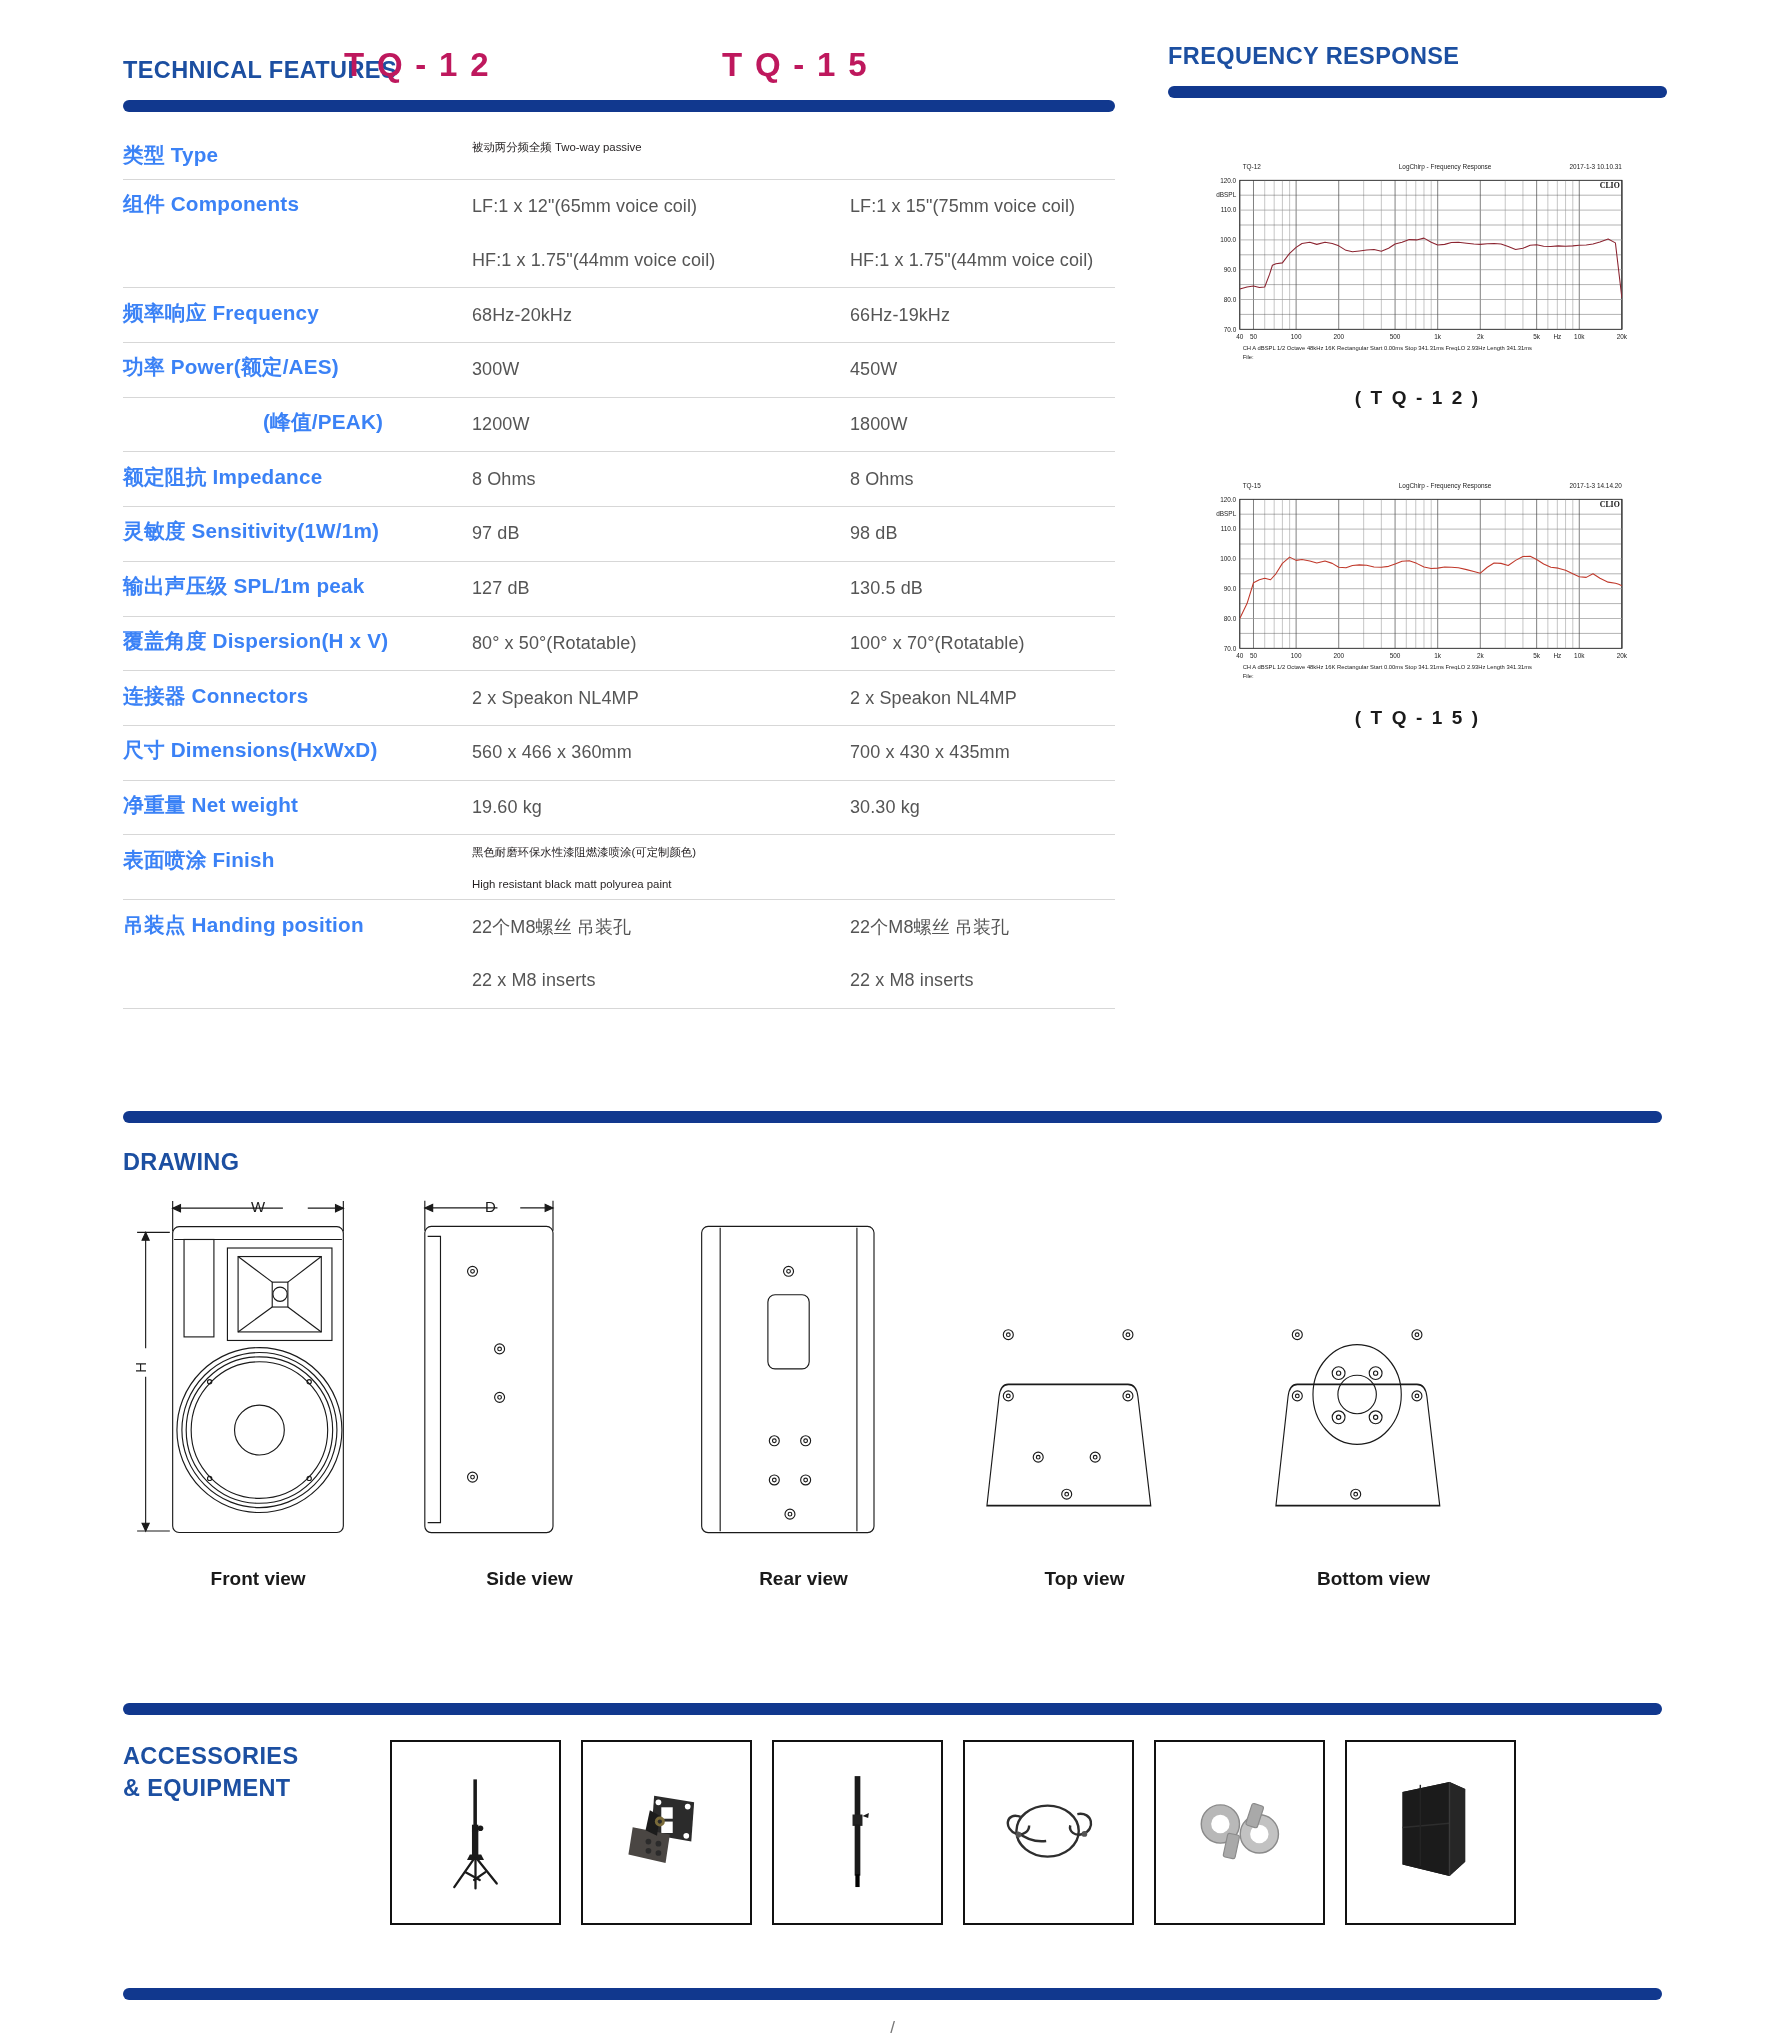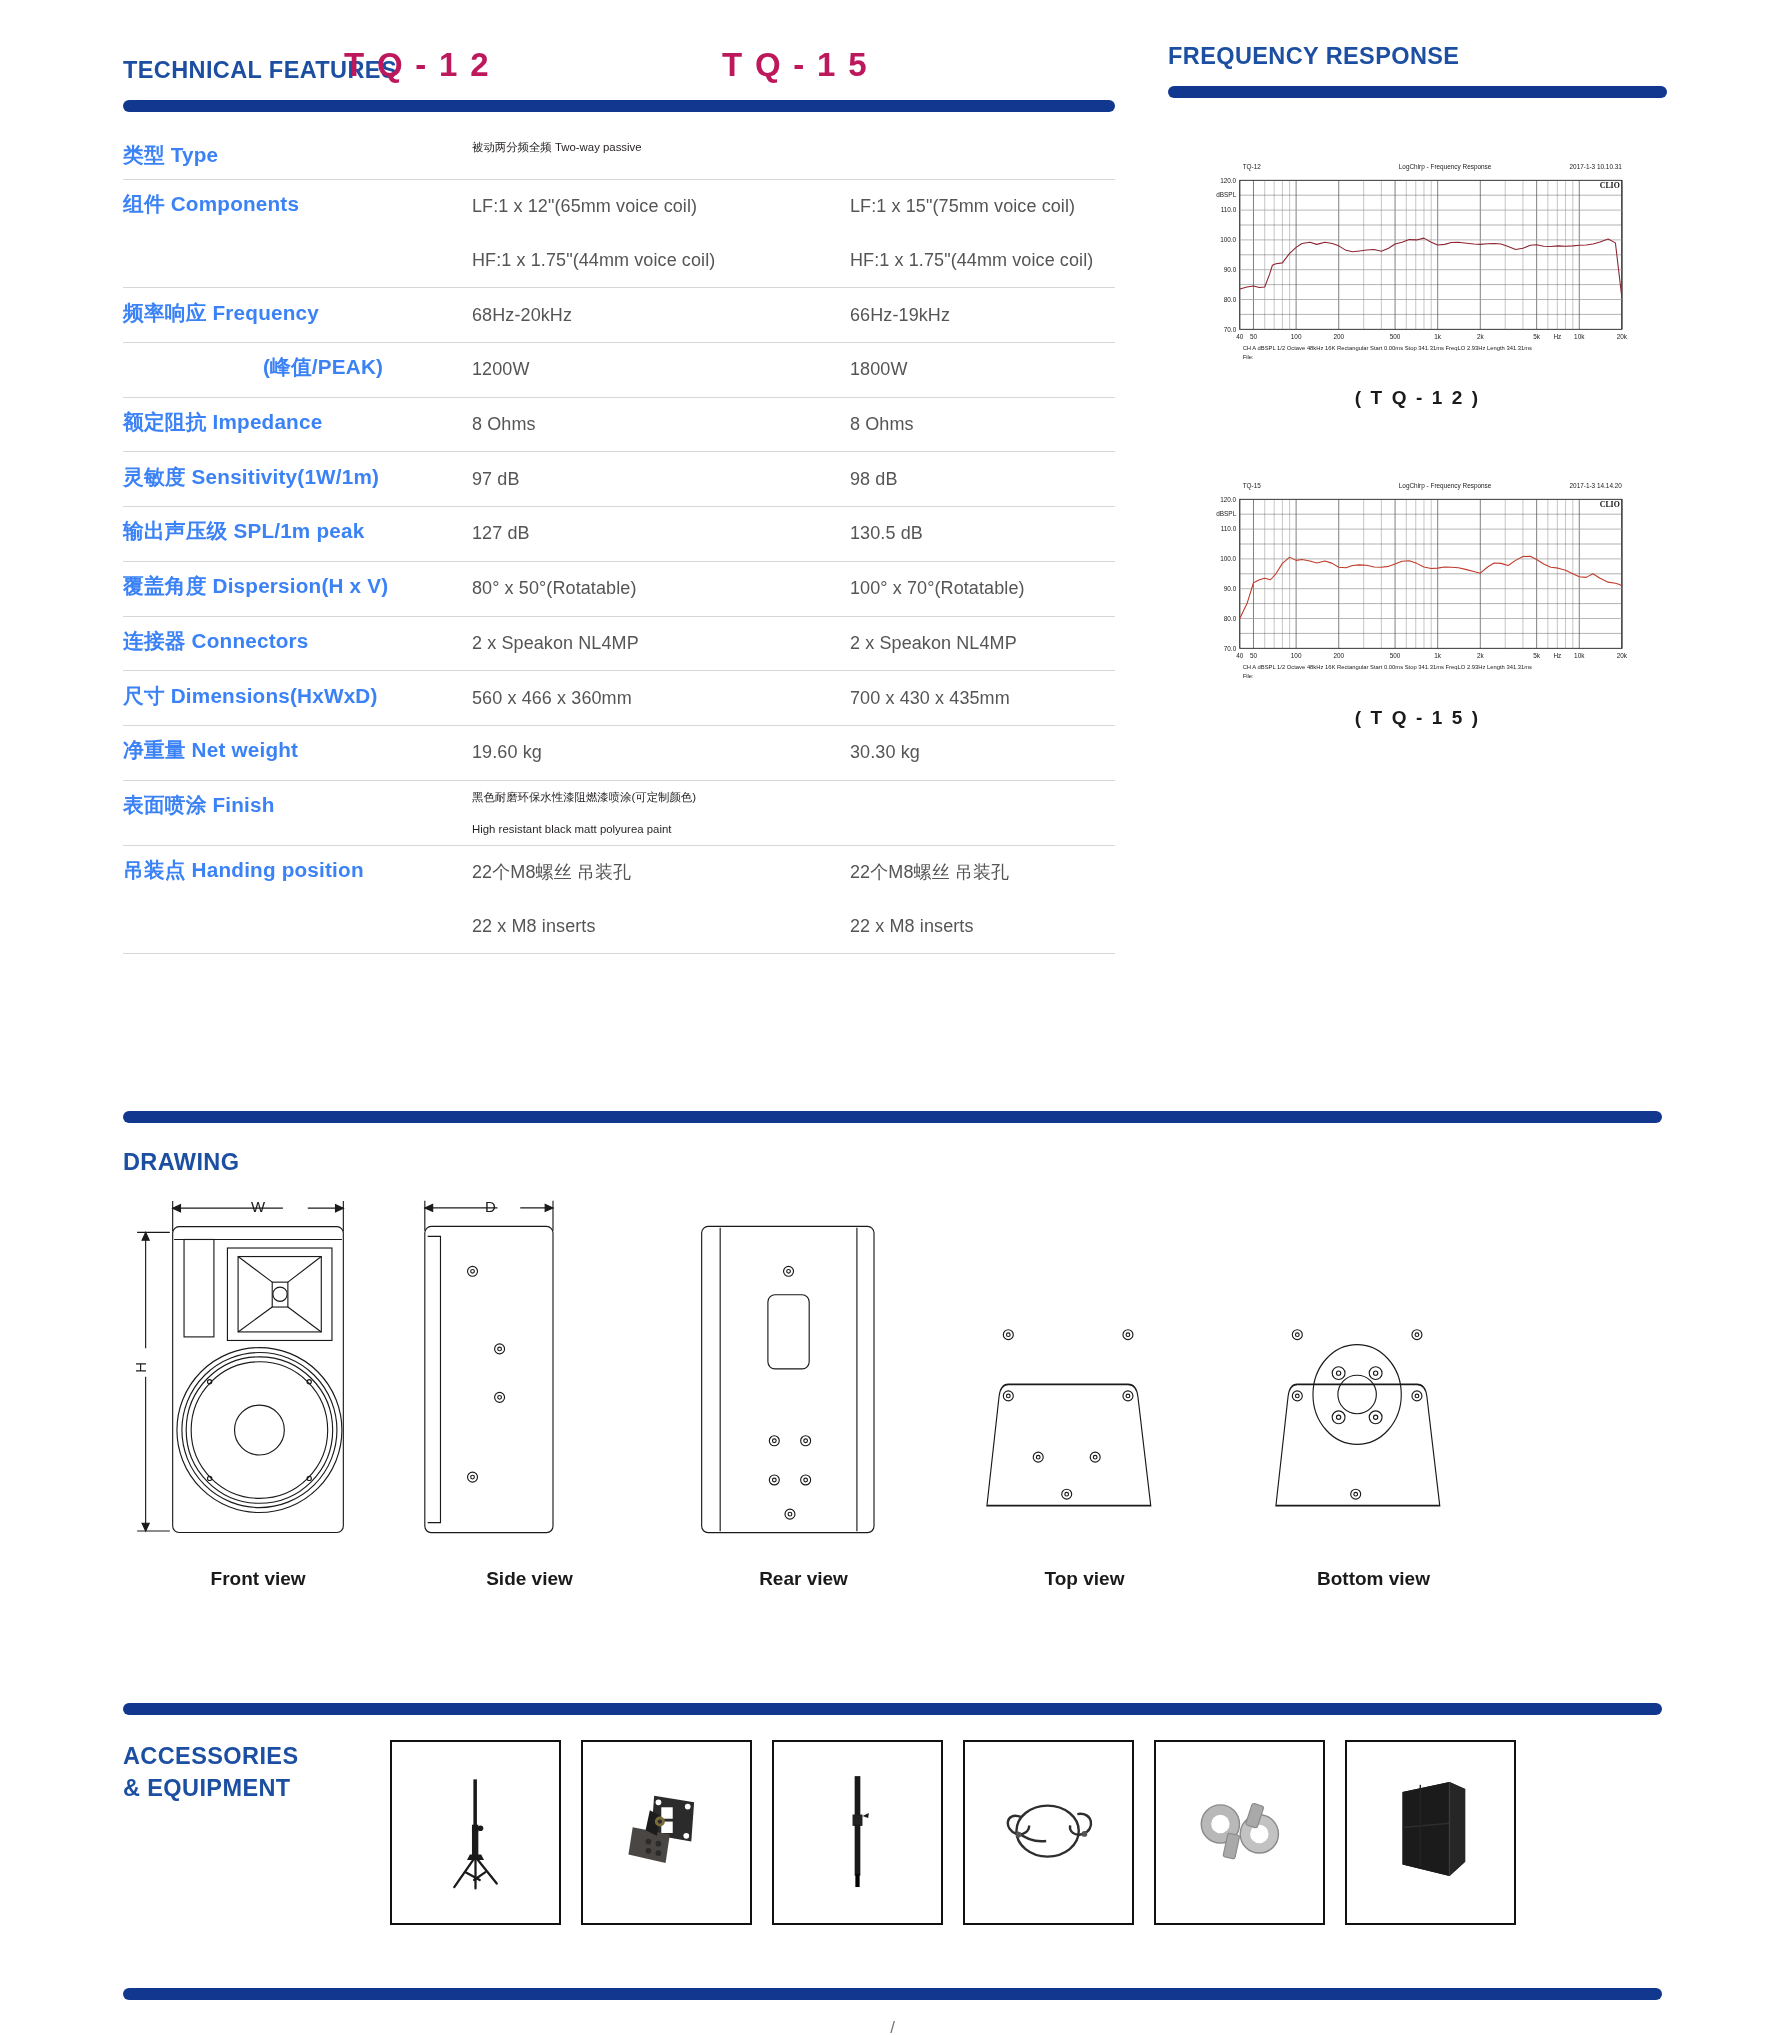--- a/index.html
+++ b/index.html
@@ -155,20 +155,29 @@
               <span class="v-line">HF:1 x 1.75"(44mm voice coil)</span>
             </td>
           </tr>
           <tr>
             <td class="lab">频率响应 Frequency</td>
             <td class="v1">
               <span class="v-line">68Hz-20kHz</span>
             </td>
             <td class="v2">
               <span class="v-line">66Hz-19kHz</span>
+            </td>
+          </tr>
+          <tr>
+            <td class="lab">功率 Power(额定/AES)</td>
+            <td class="v1">
+              <span class="v-line">300W</span>
+            </td>
+            <td class="v2">
+              <span class="v-line">450W</span>
             </td>
           </tr>
           <tr>
             <td class="lab indent">(峰值/PEAK)</td>
             <td class="v1">
               <span class="v-line">1200W</span>
             </td>
             <td class="v2">
               <span class="v-line">1800W</span>
             </td>

